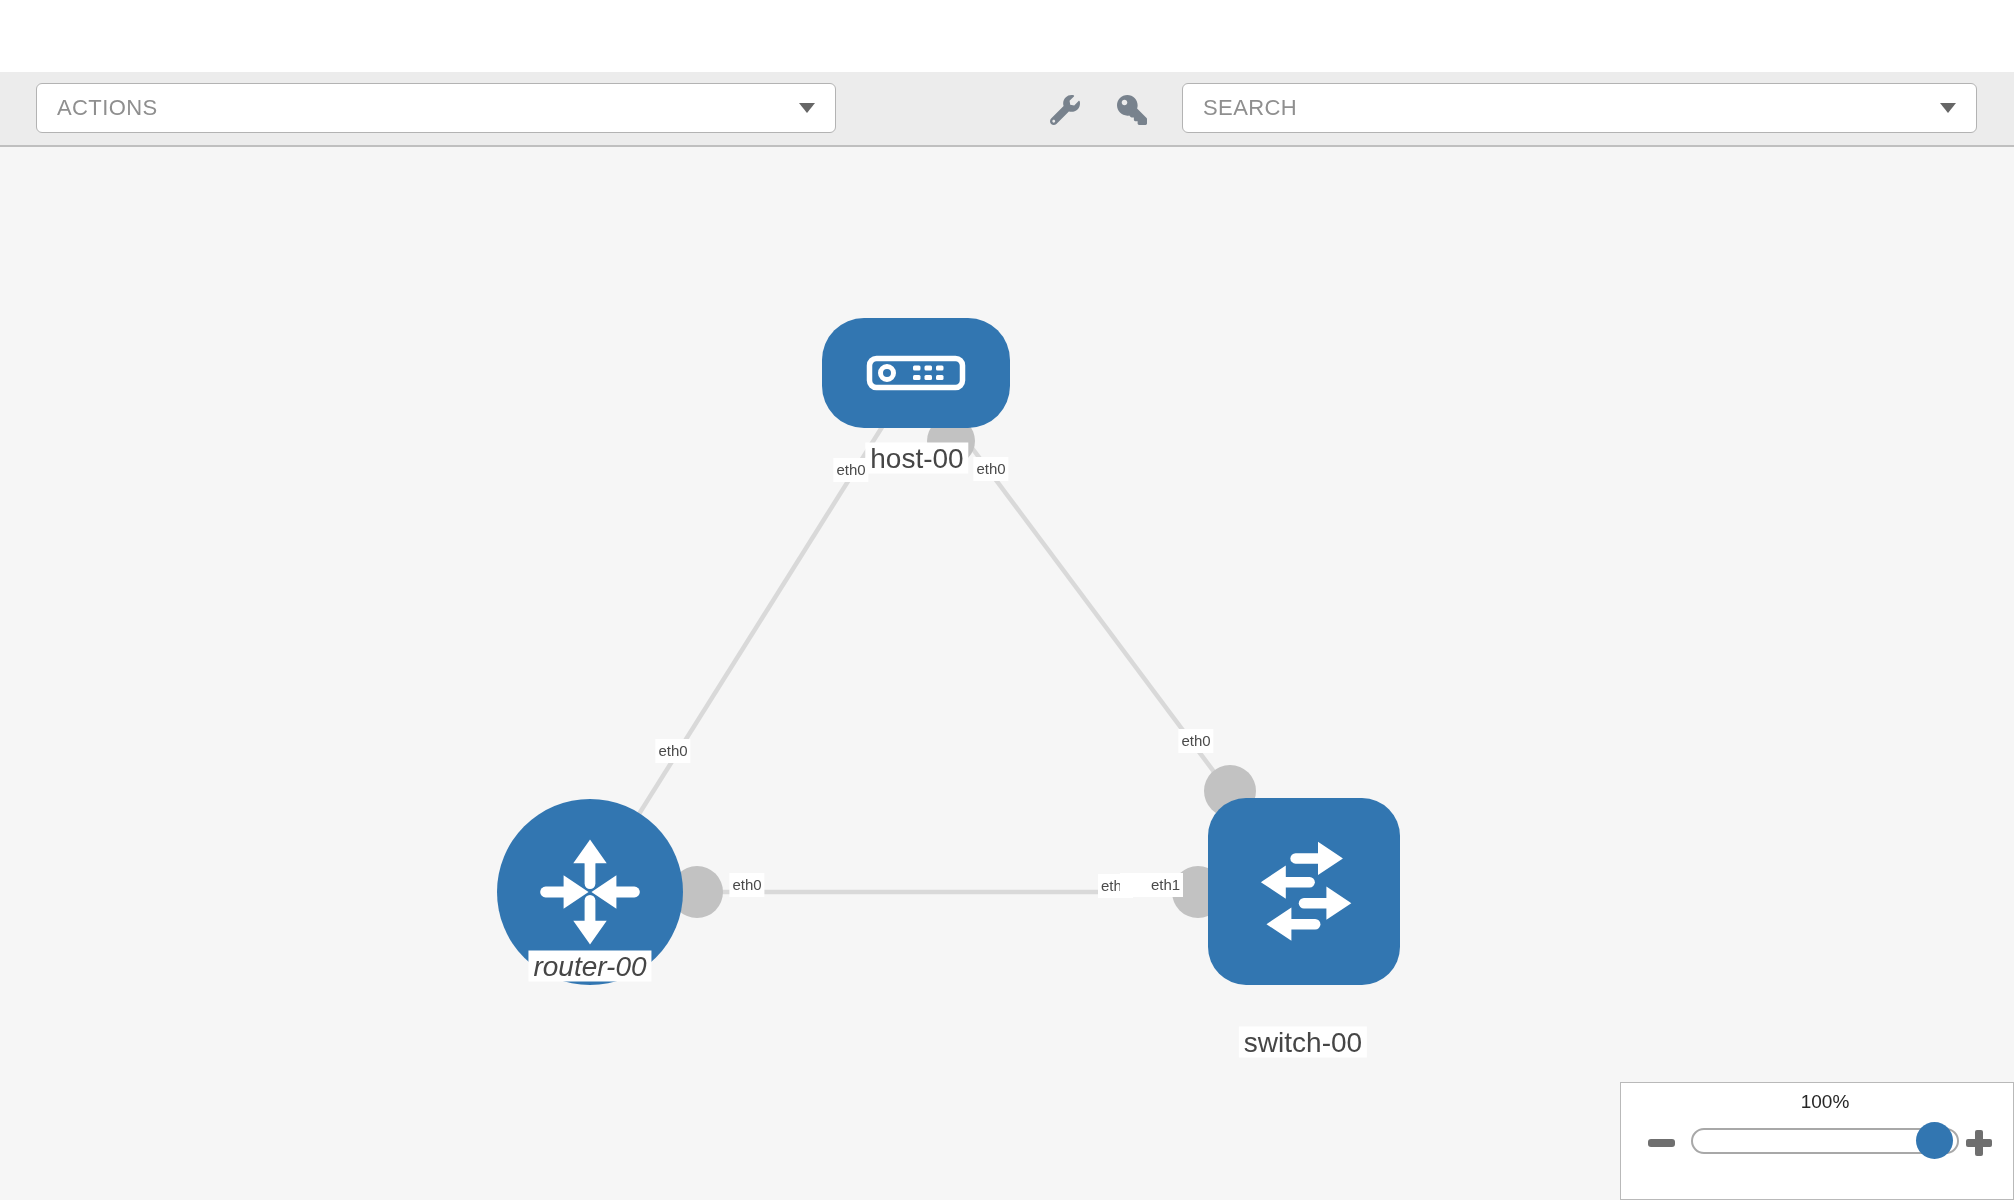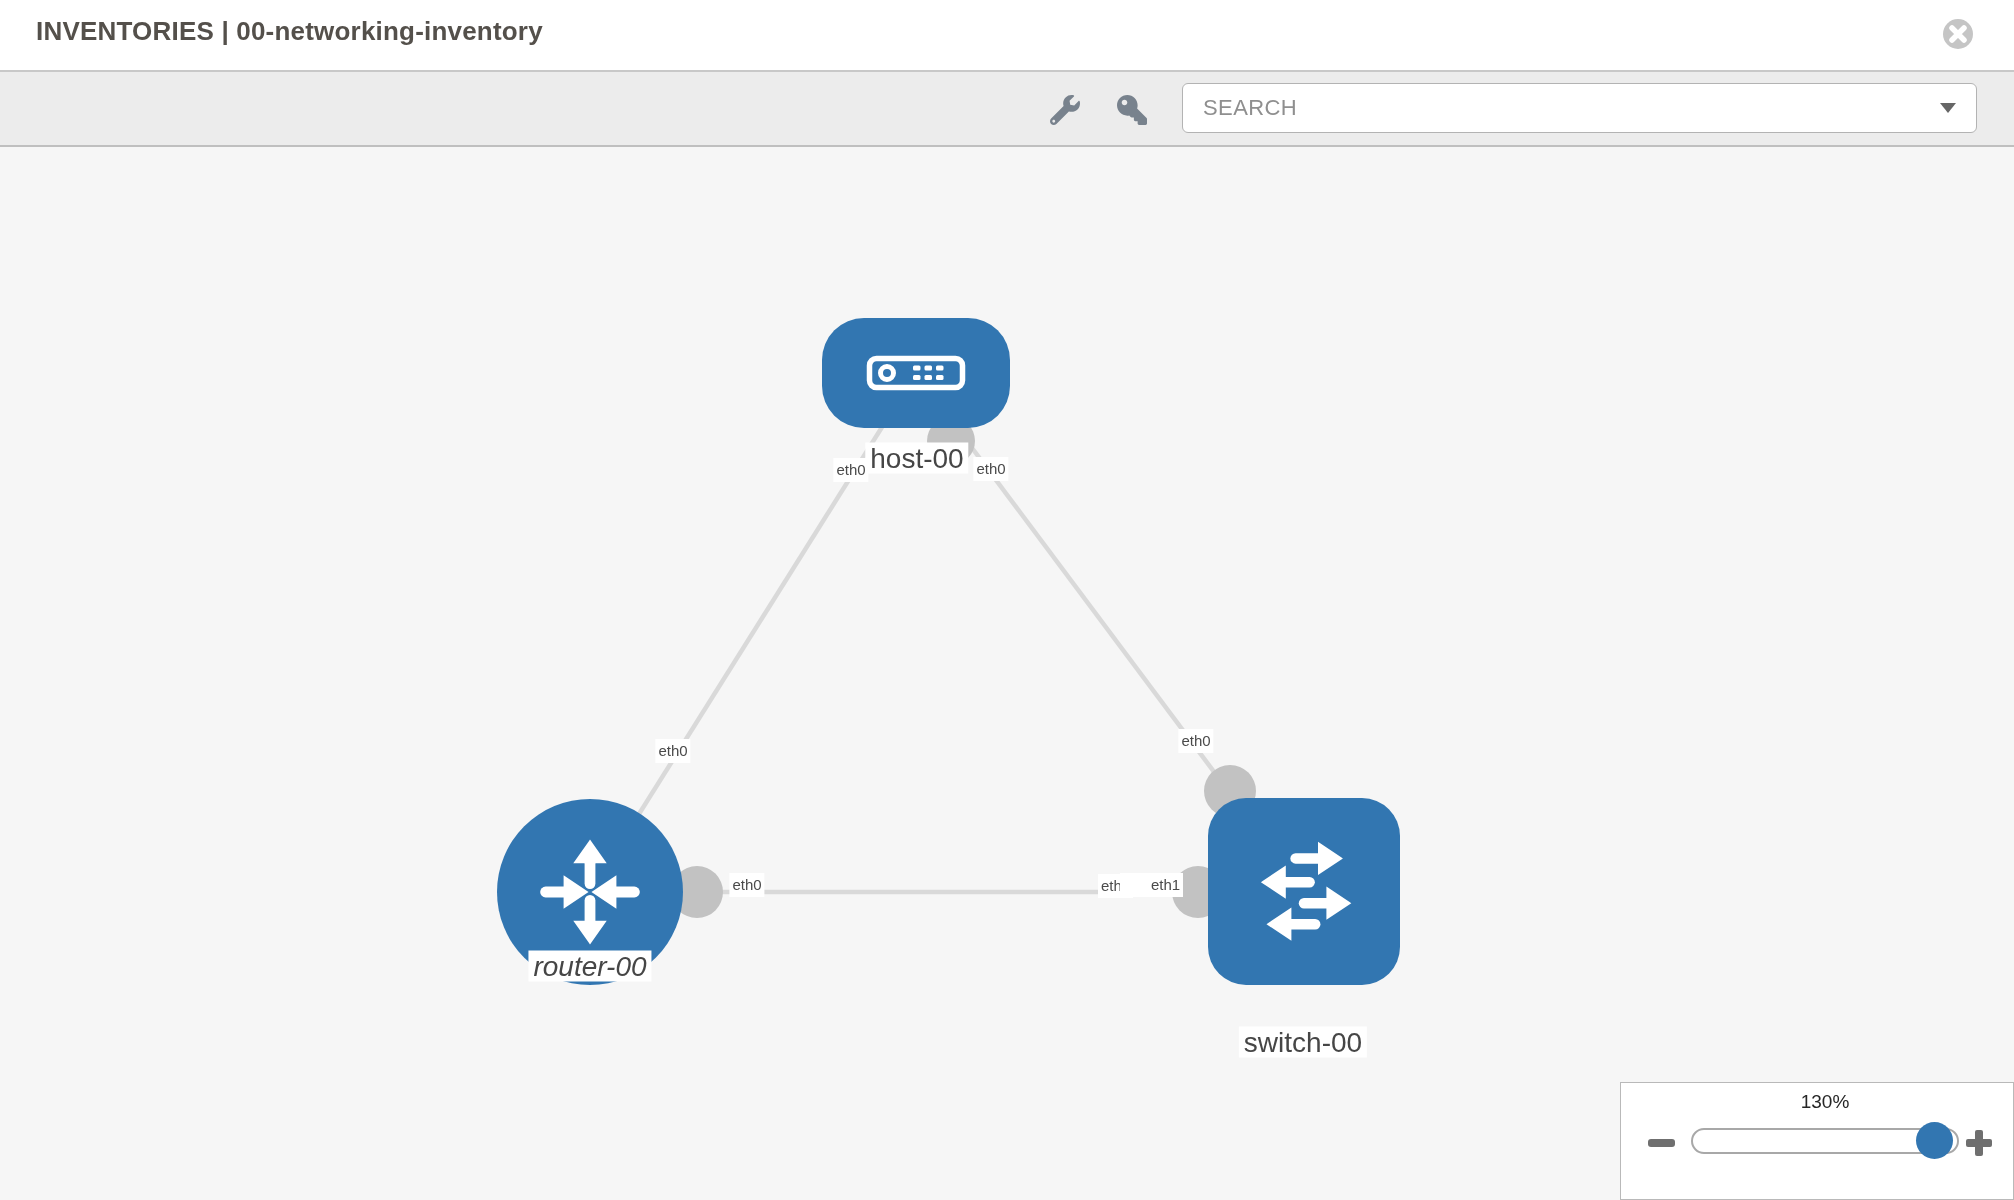--- a/index.html
+++ b/index.html
@@ -124,54 +124,49 @@
 
   <div class="chip center c1">eth0</div>
   <div class="chip center c2">eth0</div>
   <div class="chip center c3">eth0</div>
   <div class="chip center c4">eth0</div>
   <div class="chip center c5">eth0</div>
   <div class="chip c6">eth0</div>
   <div class="chip c7">eth1</div>
 
   <div class="zoom-panel">
-    <div class="zoom-level">130%</div>
+    <div class="zoom-level">100%</div>
     <button class="zoom-out">
       <span class="minus-bar"></span>
     </button>
     <div class="zoom-track">
       <div class="zoom-thumb"></div>
     </div>
     <button class="zoom-in">
       <span class="plus-shape"></span>
     </button>
   </div>
 
   <div class="toolbar">
+    <div class="select actions">
+      <span class="lbl">ACTIONS</span>
+      <span class="caret"></span>
+    </div>
     <button class="tool-btn wrench">
       <svg width="30" height="30" viewBox="0 0 512 512">
         <path fill="#78828d" d="M507.73 109.1c-2.24-9.03-13.54-12.09-20.12-5.51l-74.36 74.36-67.88-11.31-11.31-67.88 74.36-74.36c6.62-6.62 3.43-17.9-5.66-20.16-47.38-11.74-99.55.91-136.58 37.93-39.64 39.64-50.55 97.1-34.05 147.2L18.74 402.76c-24.99 24.99-24.99 65.51 0 90.5 24.99 24.99 65.51 24.99 90.5 0l213.21-213.21c50.12 16.71 107.47 5.68 147.37-34.22 37.07-37.07 49.7-89.32 37.91-136.73zM64 472c-13.25 0-24-10.75-24-24 0-13.26 10.75-24 24-24s24 10.74 24 24c0 13.25-10.75 24-24 24z"></path>
       </svg>
     </button>
     <button class="tool-btn key">
       <svg width="30" height="30" viewBox="0 0 512 512">
         <g transform="scale(-1,1) translate(-512,0)">
           <path fill="#78828d" d="M512 176.001C512 273.203 433.202 352 336 352c-11.22 0-22.19-1.062-32.827-3.069l-24.012 27.014A23.999 23.999 0 0 1 261.223 384H224v40c0 13.255-10.745 24-24 24h-40v40c0 13.255-10.745 24-24 24H24c-13.255 0-24-10.745-24-24v-78.059c0-6.365 2.529-12.47 7.029-16.971l161.802-161.802C163.108 213.814 160 195.271 160 176 160 78.798 238.797.001 335.999 0 433.488-.001 512 78.511 512 176.001zM336 128c0 26.51 21.49 48 48 48s48-21.49 48-48-21.49-48-48-48-48 21.49-48 48z"></path>
         </g>
       </svg>
     </button>
     <div class="select search">
       <span class="lbl">SEARCH</span>
       <span class="caret"></span>
     </div>
   </div>
 
-  <div class="header">
-    <h1 class="page-title">INVENTORIES | 00-networking-inventory</h1>
-    <button class="close-btn">
-      <svg width="32" height="32" viewBox="0 0 32 32">
-        <circle cx="16" cy="16" r="15" fill="#c5c5c5"></circle>
-        <path d="M10 10 L22 22 M22 10 L10 22" stroke="#ffffff" stroke-width="5.5" stroke-linecap="round"></path>
-      </svg>
-    </button>
-  </div>
 
 </div>
 
 </body></html>

